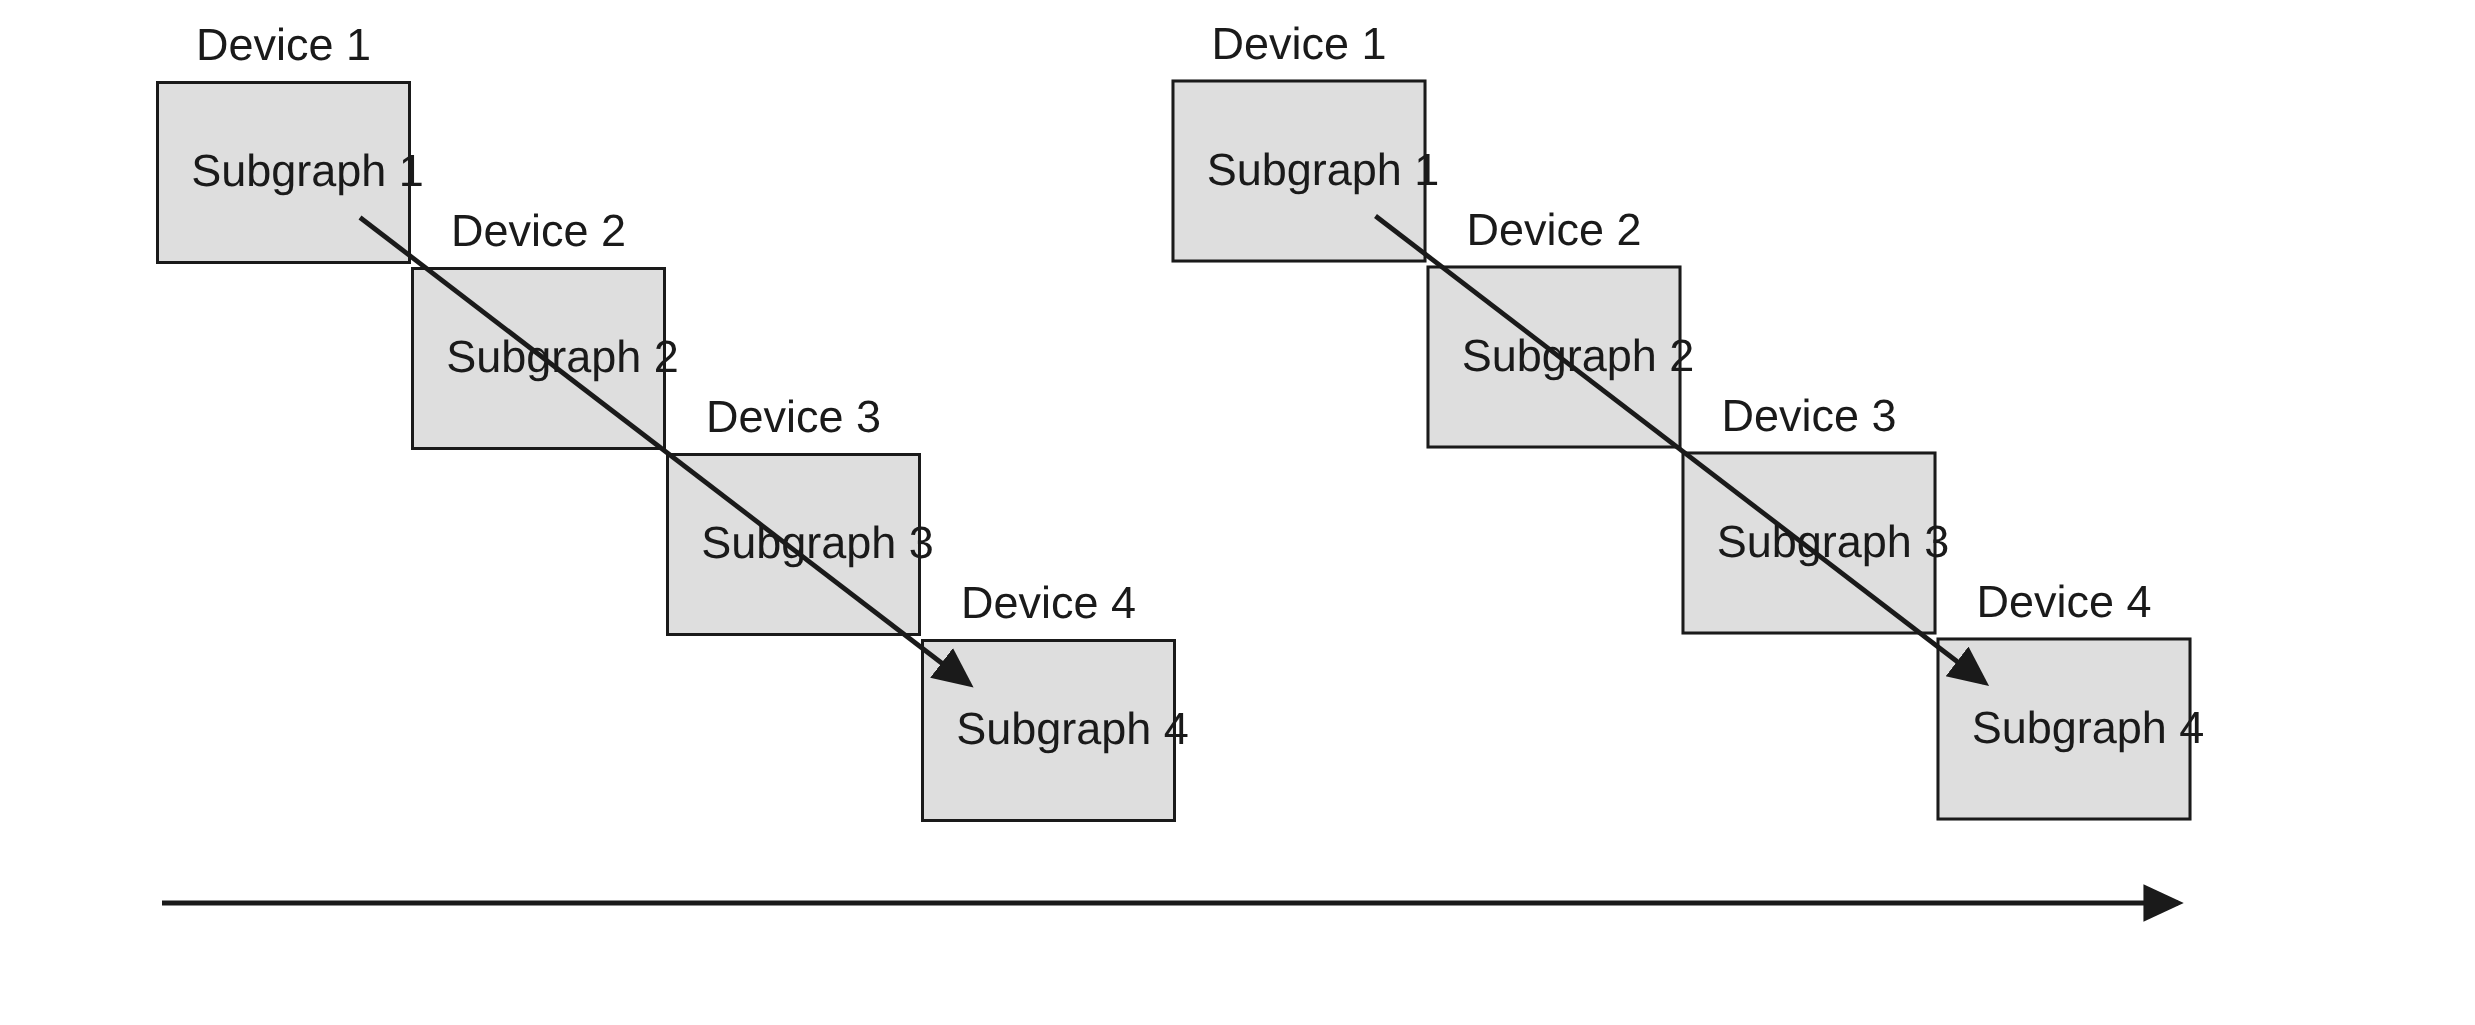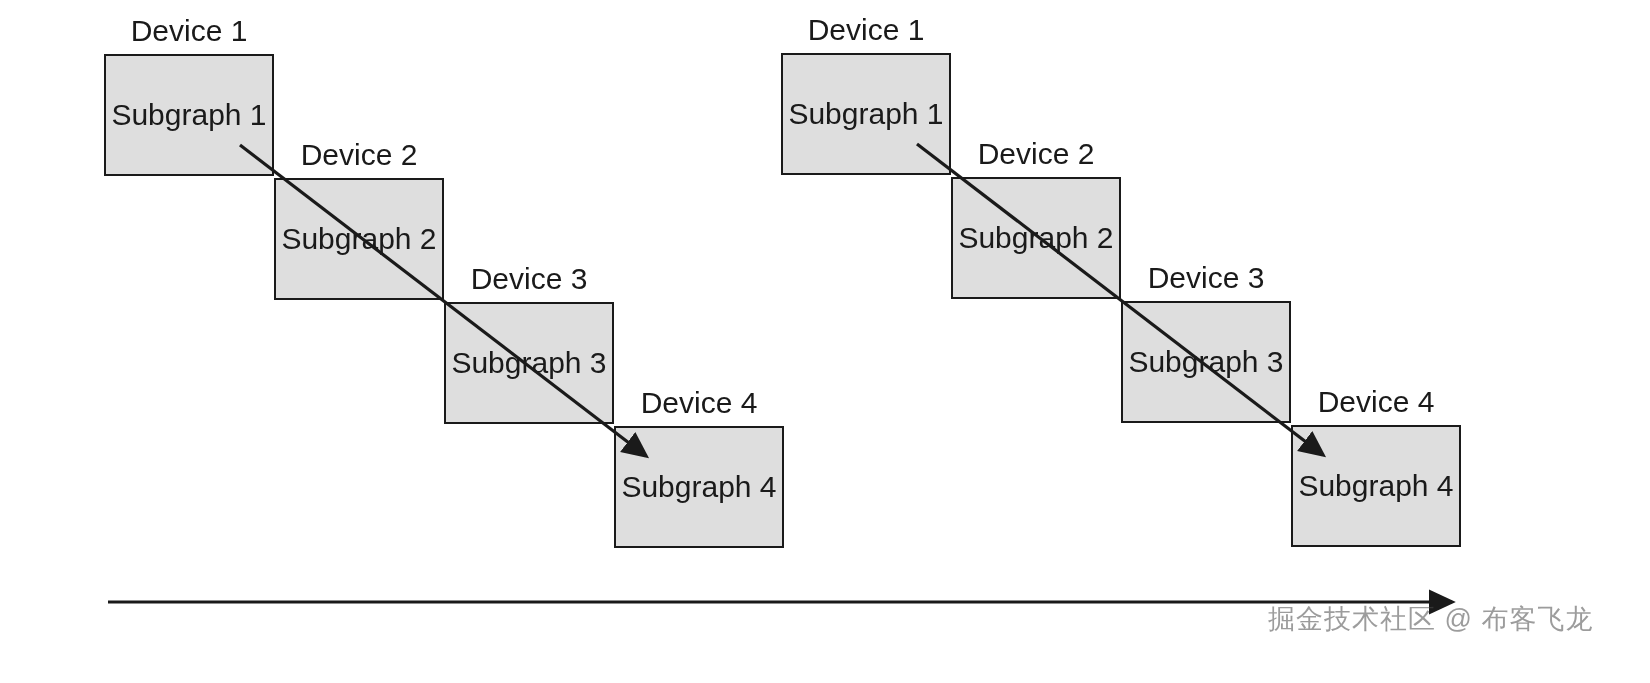--- a/index.html
+++ b/index.html
@@ -46,21 +46,21 @@
     top: -42px;
     width: 170px;
     text-align: center;
     font-size: 30px;
     color: #1a1a1a;
     line-height: 38px;
     white-space: nowrap;
   }
   .stage-text {
     position: absolute;
-    left: 0;
+    left: 16px;
     top: 0;
     width: 170px;
     height: 122px;
     display: flex;
     align-items: center;
     justify-content: center;
     font-size: 30px;
     color: #1a1a1a;
     white-space: nowrap;
     z-index: 3;
@@ -160,15 +160,14 @@
 
   <svg class="timeline-svg" id="timeline-svg" viewBox="0 0 1650 683" xmlns="http://www.w3.org/2000/svg">
       <defs>
         <marker id="headTime2" markerWidth="9" markerHeight="9" refX="7.2" refY="4.5" orient="auto" markerUnits="strokeWidth">
           <path d="M0,0.6 L8.4,4.5 L0,8.4 z" fill="#1a1a1a"></path>
         </marker>
       </defs>
       <line x1="108" y1="602" x2="1452" y2="602" stroke="#1a1a1a" stroke-width="3.2" marker-end="url(#headTime2)"></line>
     </svg>
 
-  <div class="watermark" id="watermark" style="left: 1268px; top: 601px;">掘金技术社区 @ 布客飞龙</div>
 
 </div>
 
 </body></html>

